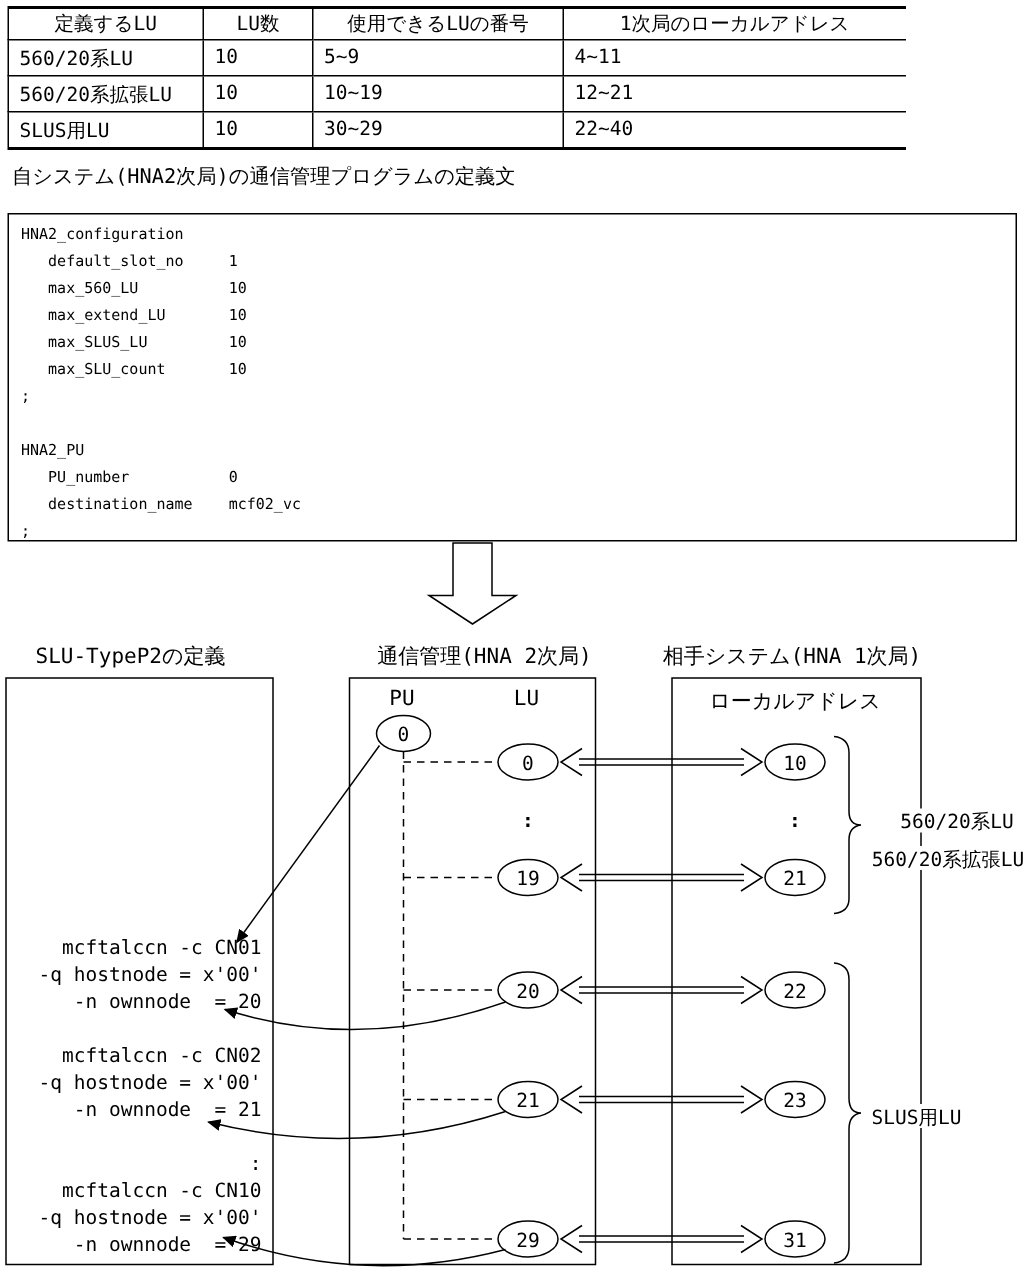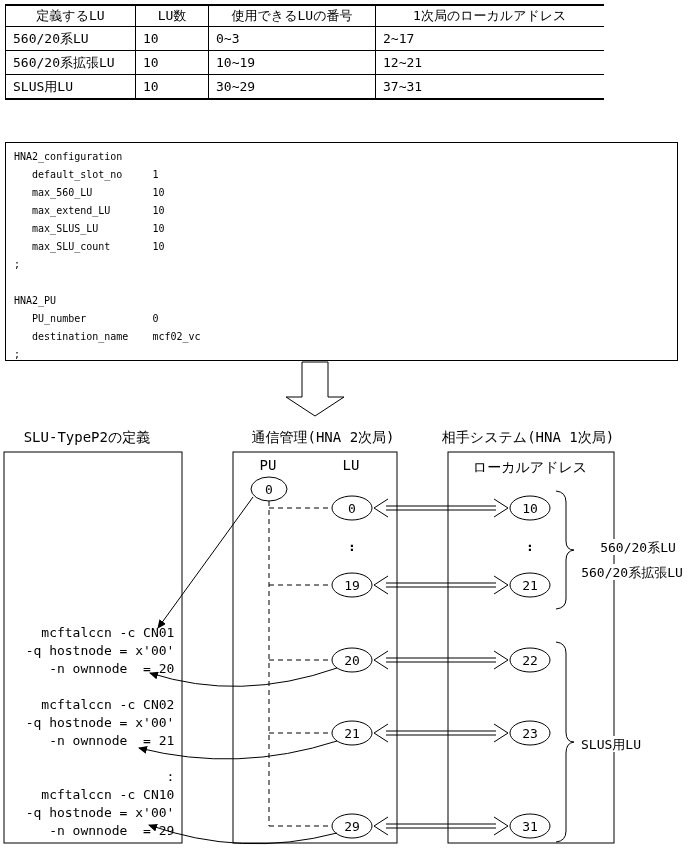--- a/index.html
+++ b/index.html
@@ -61,38 +61,39 @@
         <th>定義するLU</th>
         <th>LU数</th>
         <th>使用できるLUの番号</th>
         <th>1次局のローカルアドレス</th>
       </tr>
     </thead>
     <tbody>
       <tr>
         <td>560/20系LU</td>
         <td>10</td>
-        <td>0~3</td>
-        <td>2~17</td>
+        <td>5~9</td>
+        <td>4~11</td>
       </tr>
       <tr>
         <td>560/20系拡張LU</td>
         <td>10</td>
         <td>10~19</td>
         <td>12~21</td>
       </tr>
       <tr>
         <td>SLUS用LU</td>
         <td>10</td>
         <td>30~29</td>
-        <td>37~31</td>
+        <td>22~40</td>
       </tr>
     </tbody>
   </table>
 
+  <div class="caption">自システム(HNA2次局)の通信管理プログラムの定義文</div>
 
   <div class="code-box">
     <pre>HNA2_configuration
    default_slot_no     1
    max_560_LU          10
    max_extend_LU       10
    max_SLUS_LU         10
    max_SLU_count       10
 ;
 

